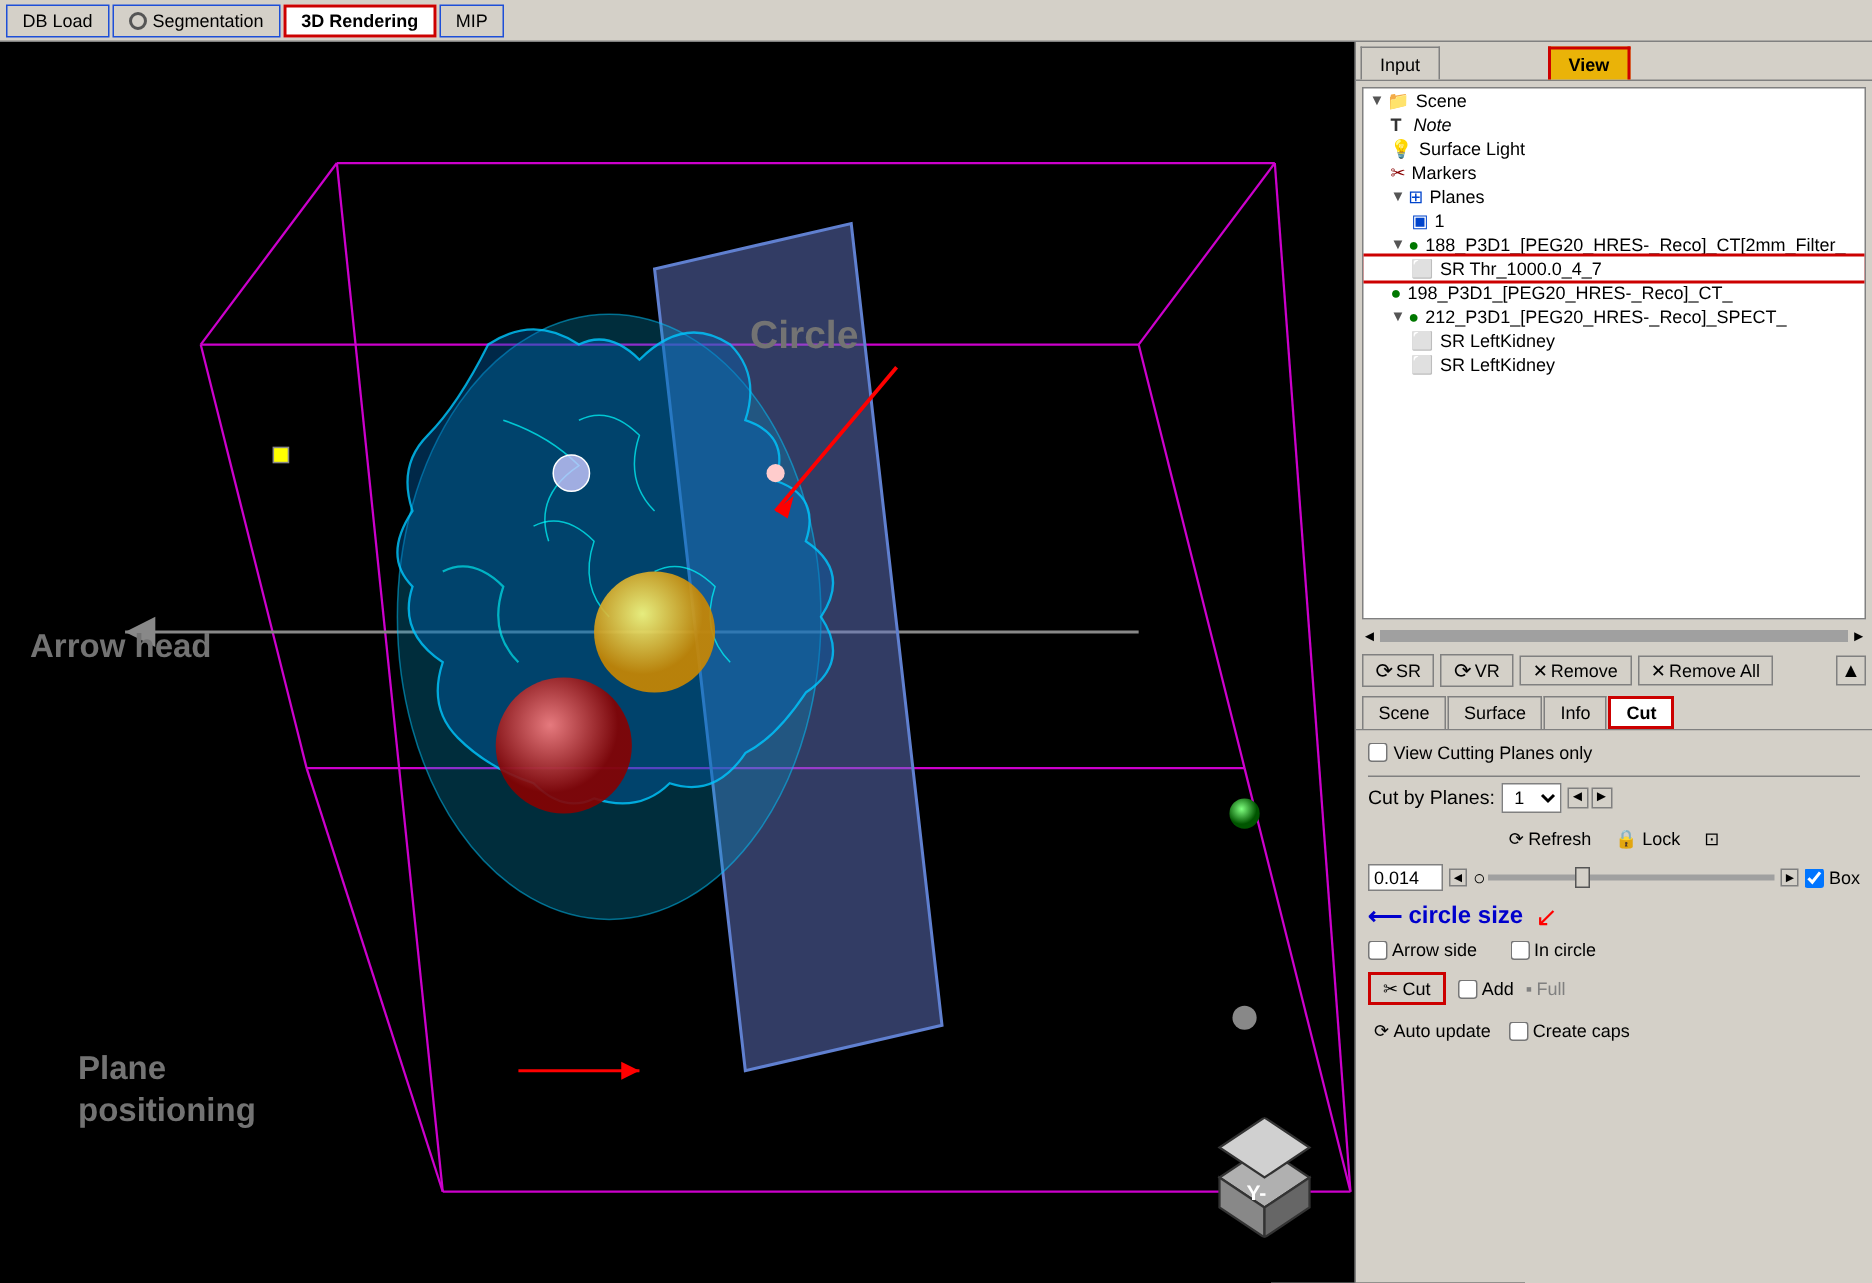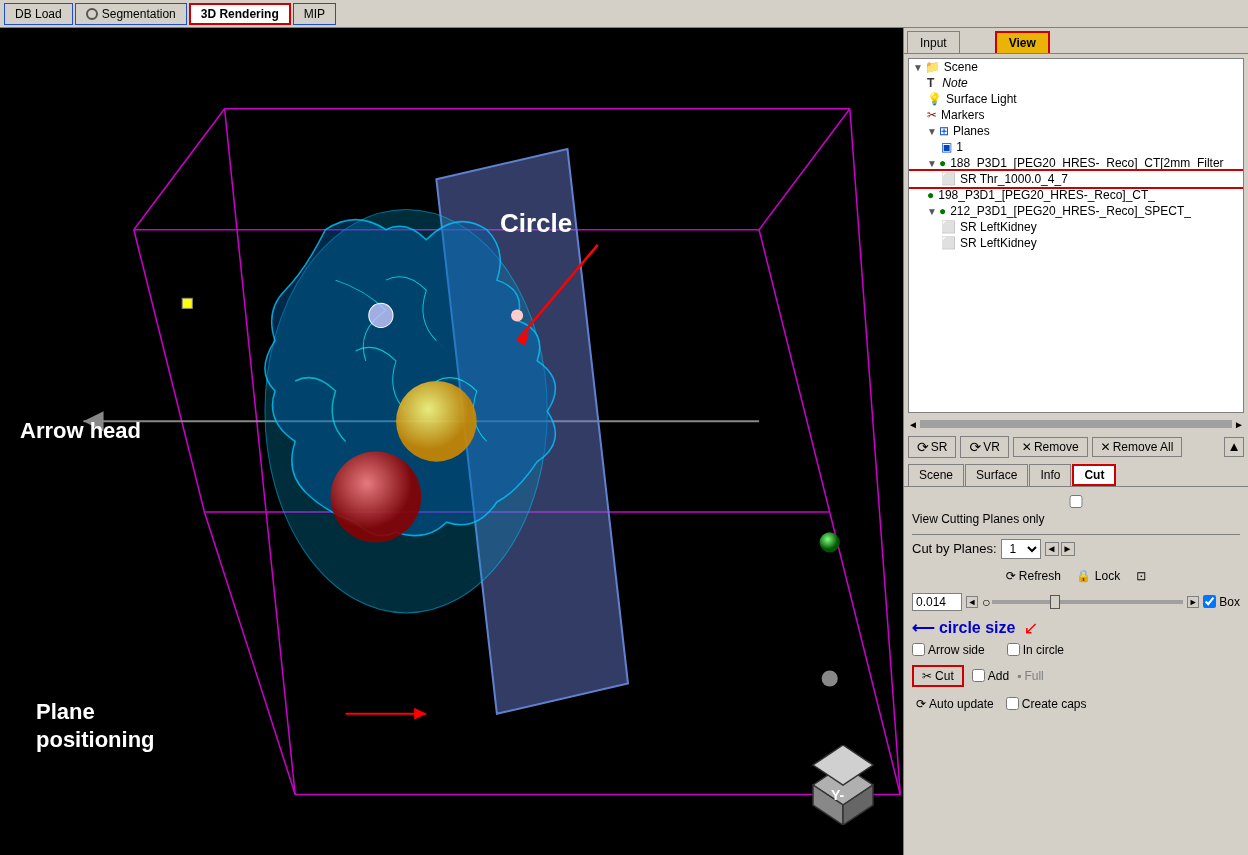--- a/index.html
+++ b/index.html
@@ -51,35 +51,35 @@
     .viewport svg {
       width: 100%;
       height: 100%;
       position: absolute;
       top: 0; left: 0;
     }
 
     
     .vp-label {
       position: absolute;
-      color: #ffffff;
+      color: #737373;
       font-weight: bold;
       font-size: 20px;
     }
     .vp-circle-label {
       top: 180px; left: 500px;
       font-size: 26px;
       font-weight: bold;
     }
     .vp-arrowhead-label {
       top: 390px; left: 20px;
       font-size: 22px;
     }
     .vp-plane-label {
-      bottom: 100px; left: 36px;
+      bottom: 100px; left: 52px;
       font-size: 22px;
       line-height: 1.3;
     }
 
     
     .cube-container {
       position: absolute;
       bottom: 30px; right: 20px;
       width: 80px; height: 80px;
     }
@@ -93,20 +93,21 @@
       flex-direction: column;
       height: 100%;
     }
 
     
     .panel-tabs {
       display: flex;
       background: #d4d0c8;
       border-bottom: 1px solid #808080;
       padding: 3px 3px 0;
+      gap: 37px;
     }
     .panel-tab {
       padding: 3px 12px;
       border: 1px solid #808080;
       border-bottom: none;
       background: #d4d0c8;
       cursor: pointer;
       font-size: 12px;
     }
     .panel-tab.active {
@@ -192,23 +193,23 @@
     
     .cut-panel {
       background: #d4d0c8;
       padding: 8px;
       flex: 1;
       overflow-y: auto;
     }
 
     .checkbox-row {
       display: flex;
+      align-items: center;
       gap: 4px;
       margin-bottom: 8px;
-      flex-direction: column;
     }
     .checkbox-row label { font-size: 12px; }
 
     .cut-by-planes-row {
       display: flex;
       align-items: center;
       gap: 4px;
       margin-bottom: 8px;
     }
     .cut-by-planes-row label { font-size: 13px; }
@@ -261,21 +262,21 @@
     }
     .slider-track {
       flex: 1; height: 4px; background: #a0a0a0; position: relative;
     }
     .slider-thumb {
       width: 10px; height: 14px; background: #d4d0c8; border: 1px solid #555;
       position: absolute; top: -5px; left: 30%;
       cursor: pointer;
     }
     .checkbox-small {
-      display: flex; align-items: flex-start; gap: 3px; font-size: 12px;
+      display: flex; align-items: flex-end; gap: 3px; font-size: 12px;
     }
 
     .bound-path-row {
       display: flex; align-items: center; gap: 4px;
       margin-bottom: 6px; padding-left: 10px;
     }
 
     .arrow-circle-row {
       display: flex; align-items: center; gap: 22px;
       margin-bottom: 8px;

